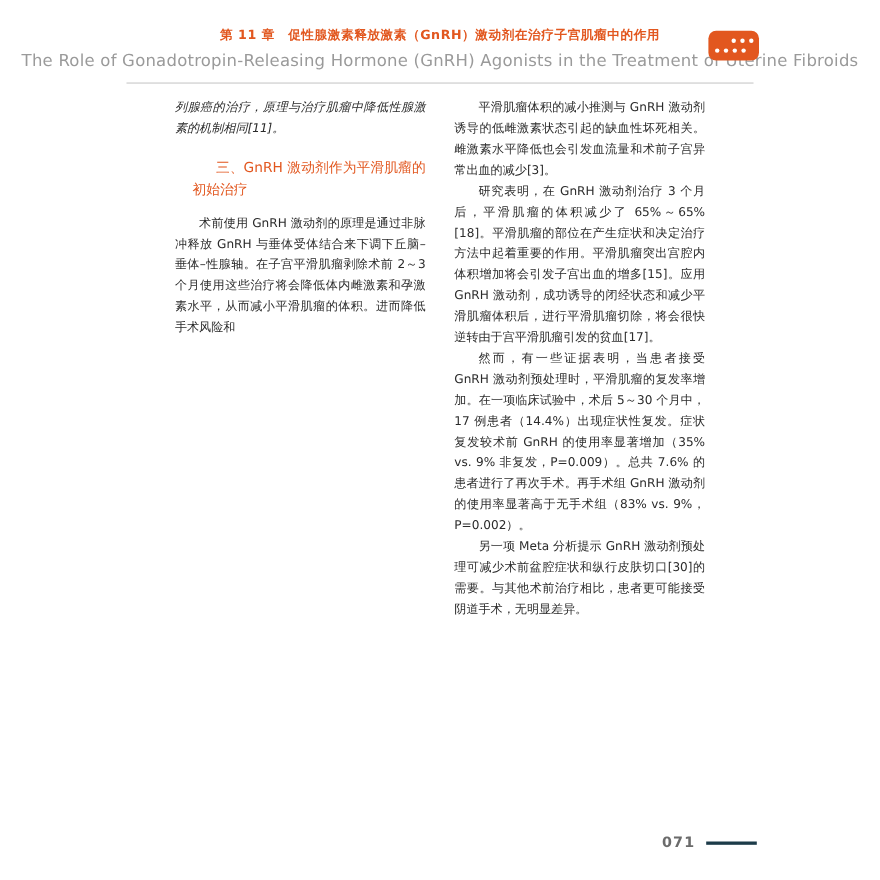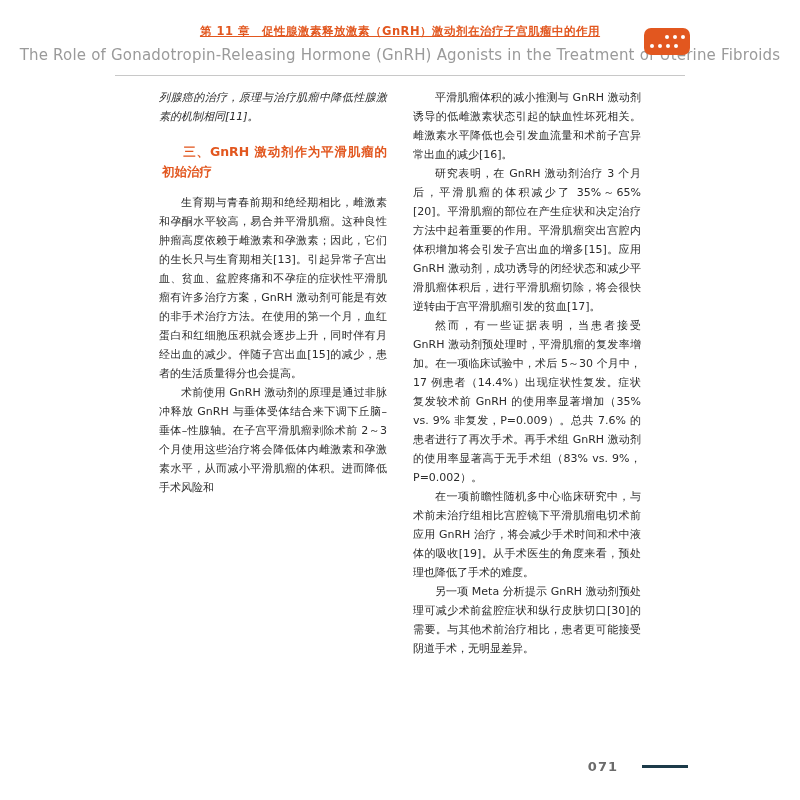--- a/index.html
+++ b/index.html
@@ -5,39 +5,39 @@
   * { margin:0; padding:0; box-sizing:border-box; }
   html,body { width:800px; height:800px; }
   body {
     background:#ffffff;
     font-family:"DejaVu Sans","Liberation Sans",sans-serif;
   }
   .page { position:relative; width:800px; height:800px; background:#ffffff; overflow:hidden; }
 
   
   .header { padding-top:24px; text-align:center; }
-  .chapter-title { color:#e2571f; font-size:11.5px; font-weight:bold; letter-spacing:0.5px;text-decoration:underline; }
+  .chapter-title { color:#e2571f; font-size:11.5px; font-weight:bold; letter-spacing:0.5px; }
   .chapter-subtitle { margin-top:7px; color:#9a9a9a; font-size:15px; letter-spacing:0.2px; }
   .header-rule { margin:11px auto 0; width:570px; border-bottom:1px solid #c8c8c8; }
 
   
   .ornament { position:absolute; top:28px; right:110px; width:46px; height:27px;
               background:#e2571f; border-radius:7px; }
   .ornament i { position:absolute; width:4px; height:4px; background:#ffffff; border-radius:50%; display:block; }
 
   
   .content { display:flex; gap:26px; padding:12px 159px 0 159px; }
   .col { flex:1; font-size:11px; line-height:19px; color:#2b2b2b; text-align:justify; }
   .para { text-indent:2em; }
   .para.cont { text-indent:0;font-style:italic; }
-  .sec-heading { color:#e2571f; font-size:12.5px; line-height:20px; font-weight:bold;
-                 margin:16px 0 11px 3px; text-indent:1.7em; text-align:justify; }
+  .sec-heading { color:#e2571f; font-size:12.5px; line-height:20px; font-weight:normal;
+                 margin:16px 0 11px 16px; text-indent:1.7em; text-align:justify; }
 
   
-  .footer { position:absolute; right:112px; bottom:26px; display:flex; align-items:center; gap:24px; }
+  .footer { position:absolute; right:112px; bottom:26px; display:flex; align-items:center; gap:10px; }
   .page-number { color:#6b6b6b; font-size:13px; font-weight:bold; letter-spacing:1px; }
   .footer-bar { width:46px; height:3px; background:#1c3b49; }
 </style>
 </head>
 <body>
 
 <div class="page">
 
   <div class="ornament">
     <i style="left:21px; top:7px;"></i>
@@ -53,29 +53,27 @@
     <div class="chapter-title">第 11 章　促性腺激素释放激素（GnRH）激动剂在治疗子宫肌瘤中的作用</div>
     <div class="chapter-subtitle">The Role of Gonadotropin-Releasing Hormone (GnRH) Agonists in the Treatment of Uterine Fibroids</div>
     <div class="header-rule"></div>
   </header>
 
   <main class="content">
 
     <section class="col">
       <p class="para cont">列腺癌的治疗，原理与治疗肌瘤中降低性腺激素的机制相同[11]。</p>
       <h3 class="sec-heading">三、GnRH 激动剂作为平滑肌瘤的初始治疗</h3>
-      <p class="para">生育期与青春前期和绝经期相比，雌激素和孕酮水平较高，易合并平滑肌瘤。这种良性肿瘤高度依赖于雌激素和孕激素；因此，它们的生长只与生育期相关[13]。引起异常子宫出血、贫血、盆腔疼痛和不孕症的症状性平滑肌瘤有许多治疗方案，GnRH 激动剂可能是有效的非手术治疗方法。在使用的第一个月，血红蛋白和红细胞压积就会逐步上升，同时伴有月经出血的减少。伴随子宫出血[15]的减少，患者的生活质量得分也会提高。</p>
       <p class="para">术前使用 GnRH 激动剂的原理是通过非脉冲释放 GnRH 与垂体受体结合来下调下丘脑–垂体–性腺轴。在子宫平滑肌瘤剥除术前 2～3 个月使用这些治疗将会降低体内雌激素和孕激素水平，从而减小平滑肌瘤的体积。进而降低手术风险和</p>
     </section>
 
     <section class="col">
-      <p class="para">平滑肌瘤体积的减小推测与 GnRH 激动剂诱导的低雌激素状态引起的缺血性坏死相关。雌激素水平降低也会引发血流量和术前子宫异常出血的减少[16]。</p>
-      <p class="para">研究表明，在 GnRH 激动剂治疗 3 个月后，平滑肌瘤的体积减少了 35%～65%[20]。平滑肌瘤的部位在产生症状和决定治疗方法中起着重要的作用。平滑肌瘤突出宫腔内体积增加将会引发子宫出血的增多[15]。应用 GnRH 激动剂，成功诱导的闭经状态和减少平滑肌瘤体积后，进行平滑肌瘤切除，将会很快逆转由于宫平滑肌瘤引发的贫血[17]。</p>
+      <p class="para">平滑肌瘤体积的减小推测与 GnRH 激动剂诱导的低雌激素状态引起的缺血性坏死相关。雌激素水平降低也会引发血流量和术前子宫异常出血的减少[3]。</p>
+      <p class="para">研究表明，在 GnRH 激动剂治疗 3 个月后，平滑肌瘤的体积减少了 65%～65%[18]。平滑肌瘤的部位在产生症状和决定治疗方法中起着重要的作用。平滑肌瘤突出宫腔内体积增加将会引发子宫出血的增多[15]。应用 GnRH 激动剂，成功诱导的闭经状态和减少平滑肌瘤体积后，进行平滑肌瘤切除，将会很快逆转由于宫平滑肌瘤引发的贫血[17]。</p>
       <p class="para">然而，有一些证据表明，当患者接受 GnRH 激动剂预处理时，平滑肌瘤的复发率增加。在一项临床试验中，术后 5～30 个月中，17 例患者（14.4%）出现症状性复发。症状复发较术前 GnRH 的使用率显著增加（35% vs. 9% 非复发，P=0.009）。总共 7.6% 的患者进行了再次手术。再手术组 GnRH 激动剂的使用率显著高于无手术组（83% vs. 9%，P=0.002）。</p>
-      <p class="para">在一项前瞻性随机多中心临床研究中，与术前未治疗组相比宫腔镜下平滑肌瘤电切术前应用 GnRH 治疗，将会减少手术时间和术中液体的吸收[19]。从手术医生的角度来看，预处理也降低了手术的难度。</p>
       <p class="para">另一项 Meta 分析提示 GnRH 激动剂预处理可减少术前盆腔症状和纵行皮肤切口[30]的需要。与其他术前治疗相比，患者更可能接受阴道手术，无明显差异。</p>
     </section>
 
   </main>
 
   <footer class="footer">
     <span class="page-number">071</span>
     <span class="footer-bar"></span>
   </footer>
 

